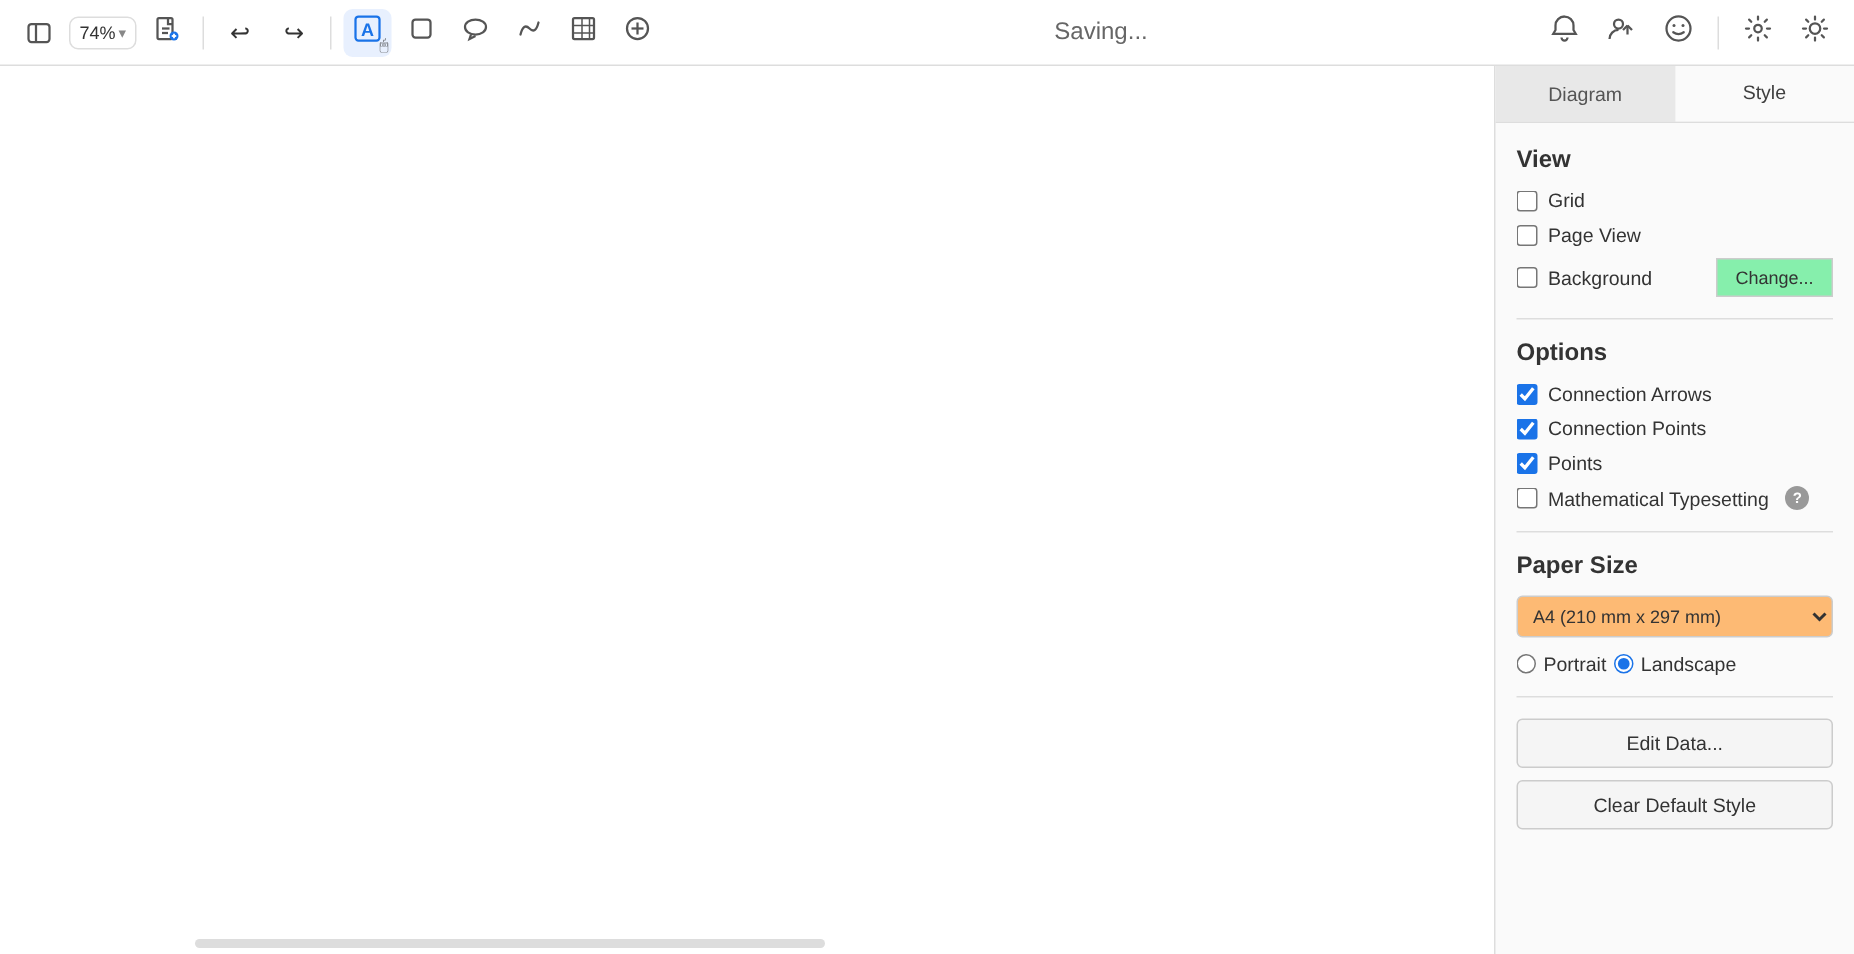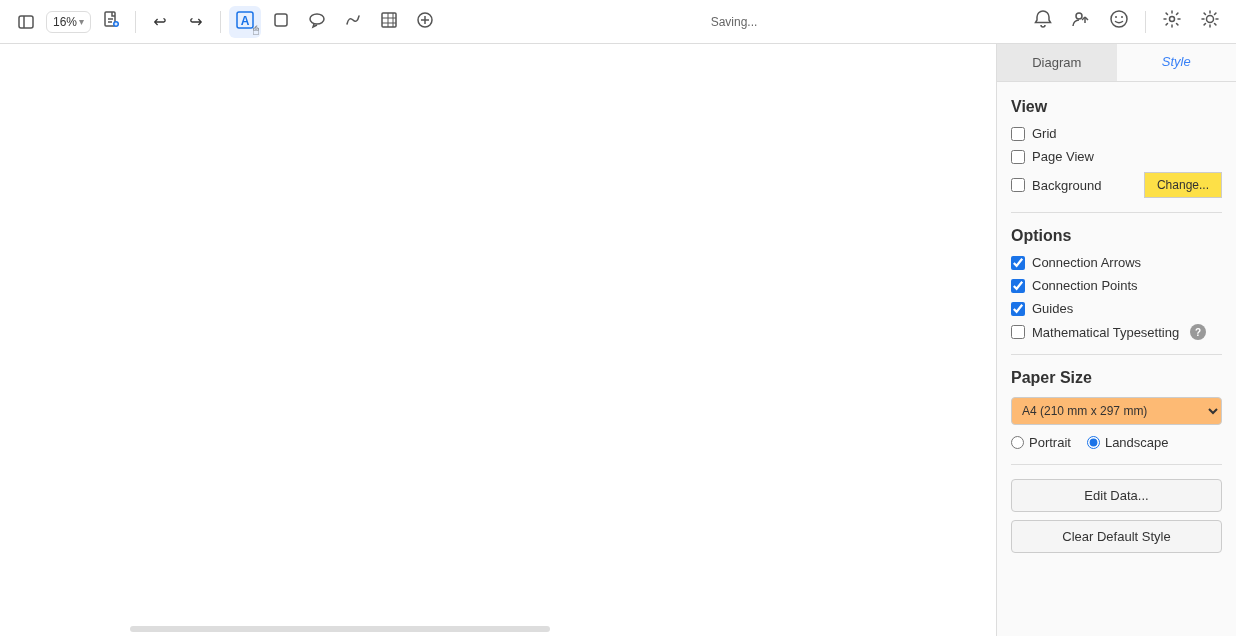--- a/index.html
+++ b/index.html
@@ -16,21 +16,21 @@
       width: 32px; height: 32px; border-radius: 6px; border: none;
       background: transparent; cursor: pointer; color: #333; font-size: 16px;
     }
     .toolbar-btn.active { background: #e8f0fe; color: #1a73e8; }
     .zoom-select {
       display: flex; align-items: center; gap: 2px;
       border: 1px solid #ddd; border-radius: 6px; padding: 3px 6px;
       background: #fff; cursor: pointer; font-size: 12px; color: #333;
     }
     .toolbar-separator { width: 1px; height: 22px; background: #ddd; margin: 0 4px; }
-    .toolbar-center { flex: 1; display: flex; align-items: center; justify-content: center; color: #666; font-size: 12px; }
+    .toolbar-center { flex: 1; display: flex; align-items: center; justify-content: center; color: #666; font-size: 16px; }
     .toolbar-right { display: flex; align-items: center; gap: 6px; }
     .toolbar-icon-btn {
       width: 32px; height: 32px; border-radius: 50%; border: none;
       background: transparent; cursor: pointer; display: flex; align-items: center; justify-content: center;
       font-size: 18px; color: #555;
     }
 
     
     .main-area { display: flex; flex: 1; overflow: hidden; justify-content: space-between; }
     .canvas-area {
@@ -47,23 +47,22 @@
       display: flex; flex-direction: column; flex-shrink: 0;
     }
     .panel-tabs {
       display: flex; border-bottom: 1px solid #ddd; background: #f0f0f0;
     }
     .panel-tab {
       flex: 1; text-align: center; padding: 10px 0; cursor: pointer;
       font-size: 13px; color: #555; border: none; background: transparent;
     }
     .panel-tab.active {
-      background: #fafafa; color: #3b82f6; font-weight: 500;
+      background: #fafafa; color: #404040; font-weight: 500;
       border-bottom: 2px solid transparent;
-      font-style: italic;
     }
     .panel-tab:not(.active) {
       background: #e8e8e8;
     }
     .panel-body { flex: 1; overflow-y: auto; padding: 12px 14px; }
 
     .section-title {
       font-size: 16px; font-weight: 600; color: #333; margin-bottom: 10px; margin-top: 4px;
     }
     .section-divider { border: none; border-top: 1px solid #ddd; margin: 14px 0; }
@@ -77,32 +76,32 @@
     }
     .checkbox-label { font-size: 13px; color: #333; }
     .help-icon {
       display: inline-flex; align-items: center; justify-content: center;
       width: 16px; height: 16px; border-radius: 50%; background: #999;
       color: #fff; font-size: 10px; font-weight: bold; margin-left: 4px;
       cursor: default; flex-shrink: 0;
     }
 
     .change-btn {
-      padding: 5px 12px; background: #fde047; border: 1px solid #ccc;
+      padding: 5px 12px; background: #86efac; border: 1px solid #ccc;
       border-radius: 0; font-size: 12px; color: #333; cursor: pointer;
       white-space: nowrap;
     }
 
     .paper-select {
       width: 100%; padding: 5px 6px; border: 1px solid #ccc; border-radius: 4px;
       font-size: 12px; background: #fdba74; margin-bottom: 10px; color: #333;
       appearance: auto;
     }
     .radio-row {
-      display: flex; align-items: center; gap: 16px;
+      display: flex; align-items: center; gap: 5px;
     }
     .radio-label {
       display: flex; align-items: center; gap: 5px; font-size: 13px; color: #333; cursor: pointer;
     }
     .radio-label input[type="radio"] { accent-color: #1a73e8; cursor: pointer; }
 
     .action-btn {
       width: 100%; padding: 8px; border: 1px solid #ccc; border-radius: 4px;
       background: #f5f5f5; font-size: 13px; color: #333; cursor: pointer;
       margin-bottom: 8px; text-align: center;
@@ -114,21 +113,21 @@
 <div class="toolbar">
 
   <button class="toolbar-btn">
     <svg width="18" height="18" viewBox="0 0 18 18" fill="none">
       <rect x="2" y="3" width="14" height="12" rx="2" stroke="#555" stroke-width="1.5" fill="none"></rect>
       <line x1="7" y1="3" x2="7" y2="15" stroke="#555" stroke-width="1.5"></line>
     </svg>
   </button>
 
   <div class="zoom-select">
-    <span>16%</span>
+    <span>74%</span>
     <span style="font-size:10px; color:#888;">▾</span>
   </div>
 
   <button class="toolbar-btn" style="font-size:18px;">
     <span>
       <svg width="18" height="18" viewBox="0 0 18 18" fill="none">
         <rect x="3" y="2" width="10" height="14" rx="1" stroke="#555" stroke-width="1.5" fill="none"></rect>
         <path d="M10 2v4h3" stroke="#555" stroke-width="1.5" fill="none"></path>
         <line x1="6" y1="9" x2="11" y2="9" stroke="#555" stroke-width="1.5"></line>
         <line x1="6" y1="12" x2="10" y2="12" stroke="#555" stroke-width="1.5"></line>
@@ -319,21 +318,21 @@
 
       
       <div class="checkbox-row">
         <input type="checkbox" id="cb-conn-points" checked="" style="">
         <label for="cb-conn-points" class="checkbox-label">Connection Points</label>
       </div>
 
       
       <div class="checkbox-row">
         <input type="checkbox" id="cb-guides" checked="" style="">
-        <label for="cb-guides" class="checkbox-label">Guides</label>
+        <label for="cb-guides" class="checkbox-label">Points</label>
       </div>
 
       
 
       
       <div class="checkbox-row">
         <input type="checkbox" id="cb-math" style="">
         <label for="cb-math" class="checkbox-label">Mathematical Typesetting</label>
         <span class="help-icon">?</span>
       </div>

